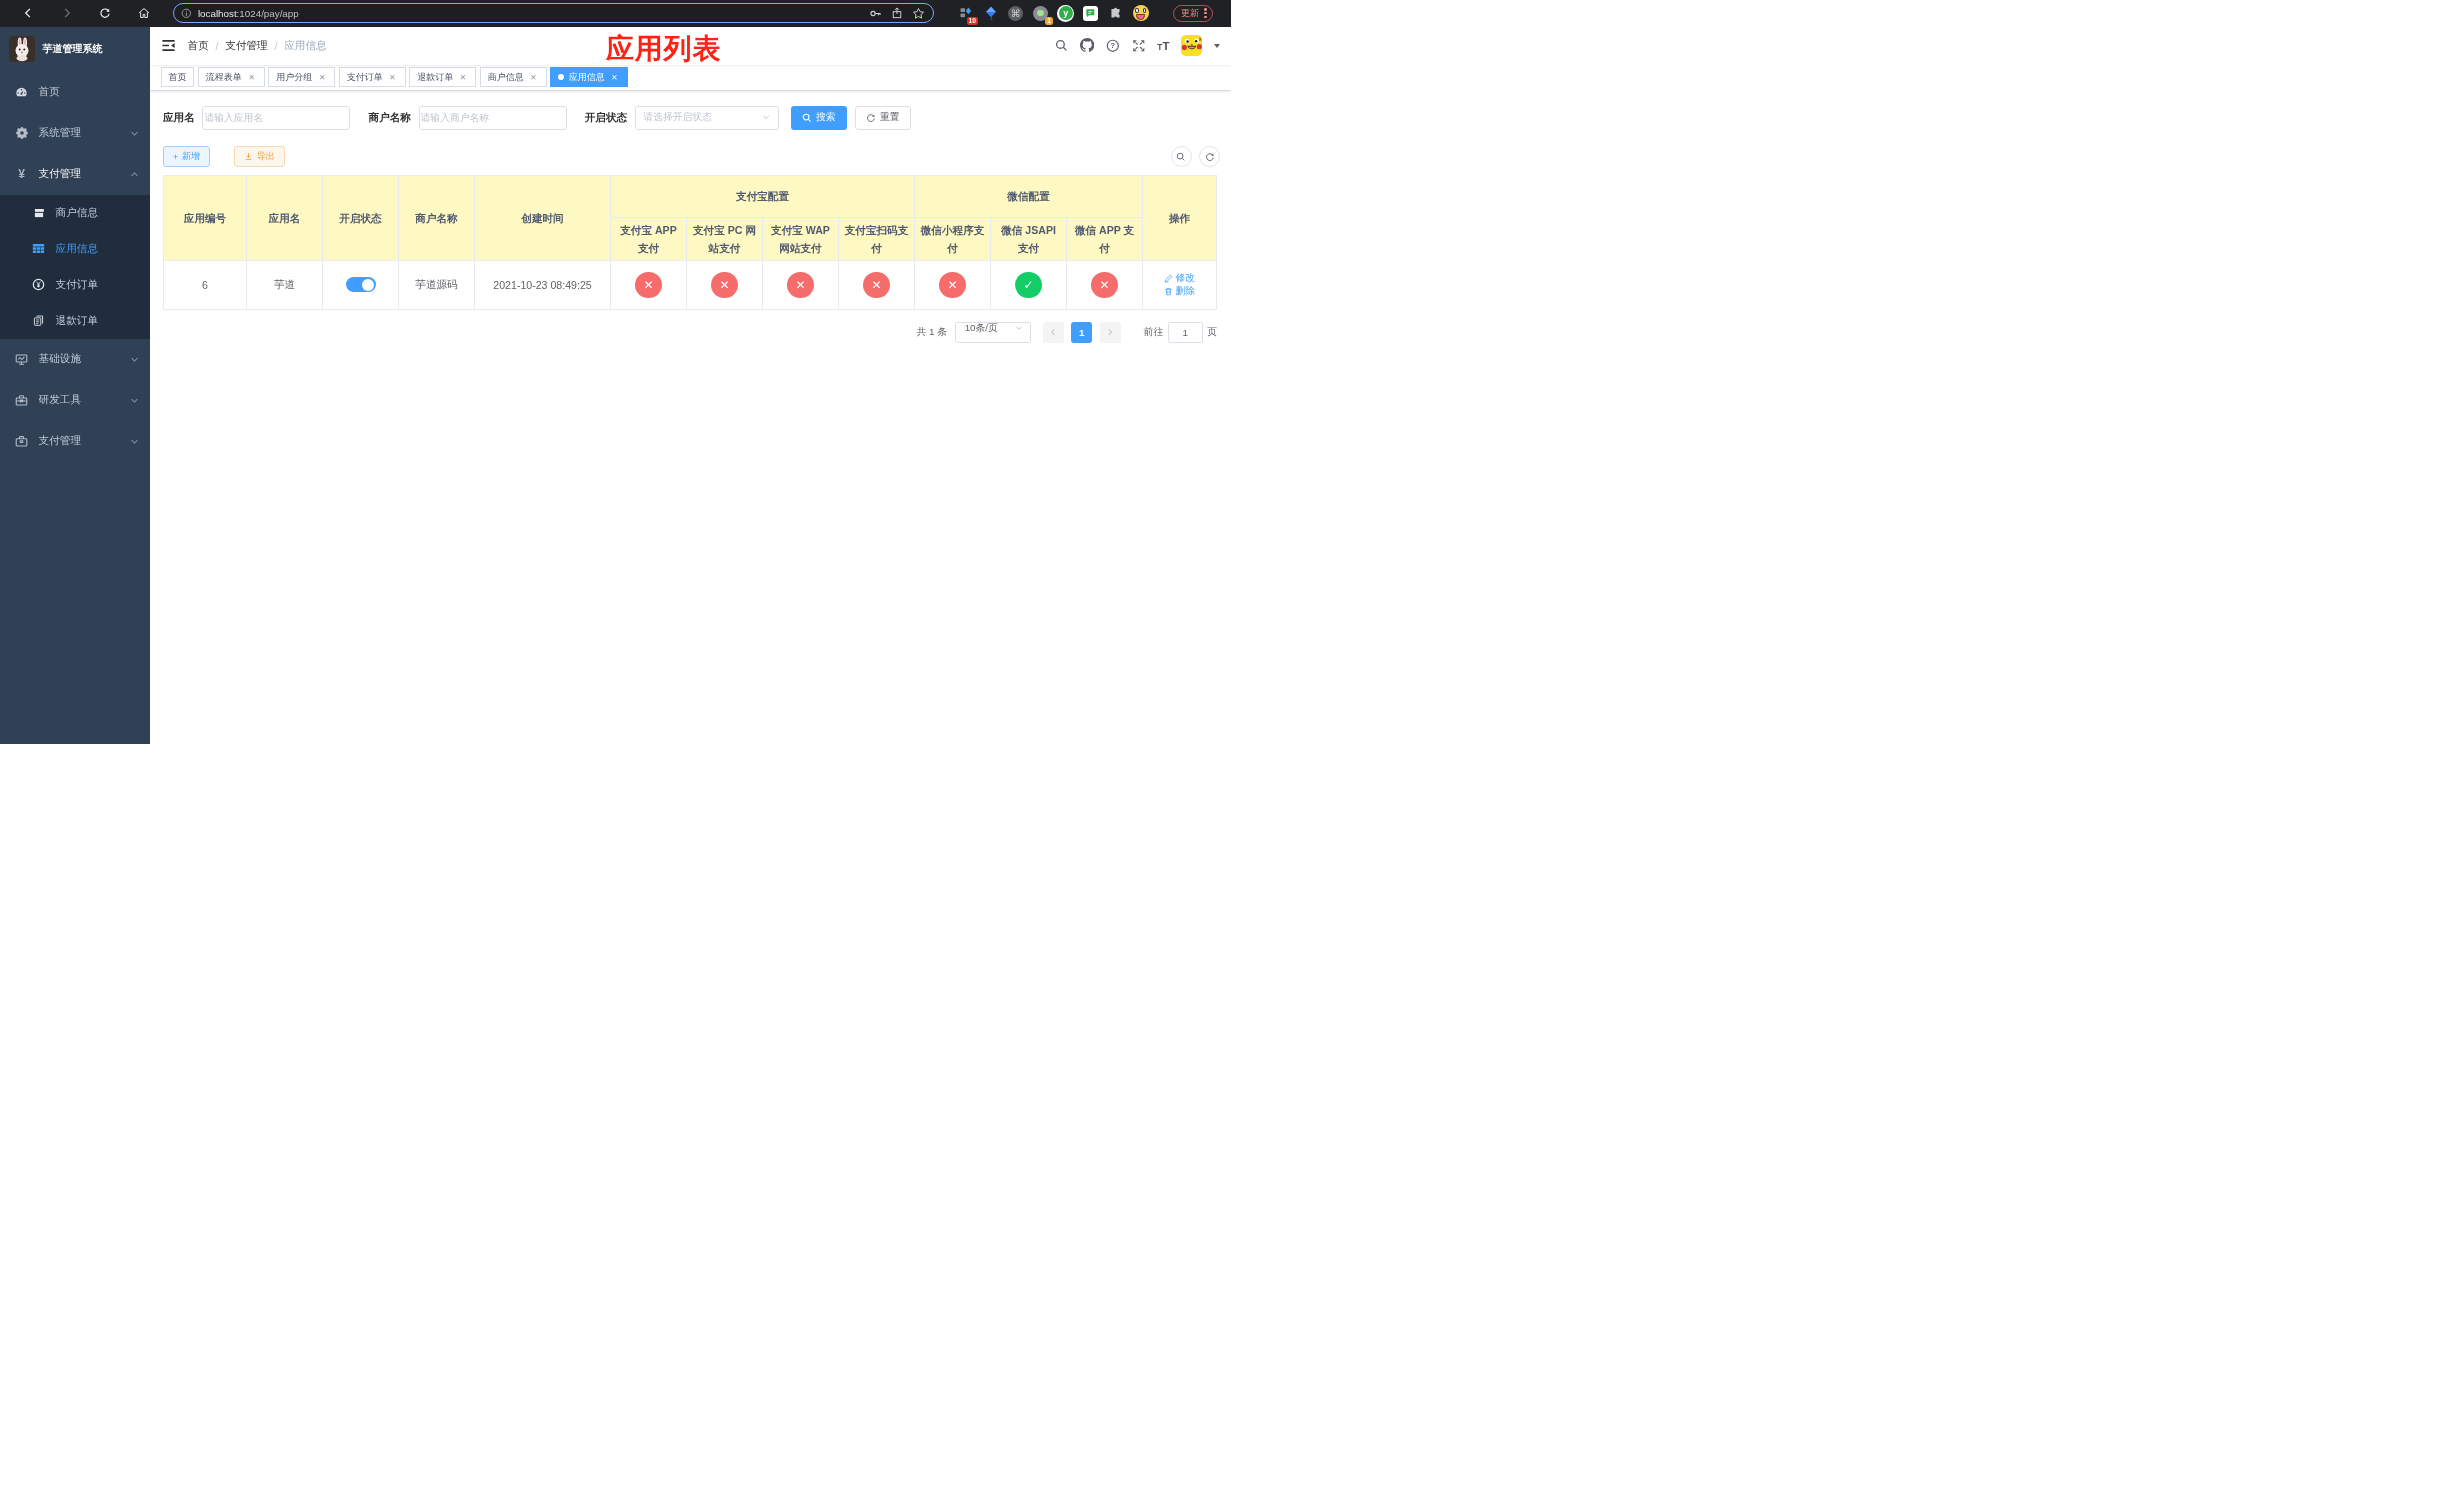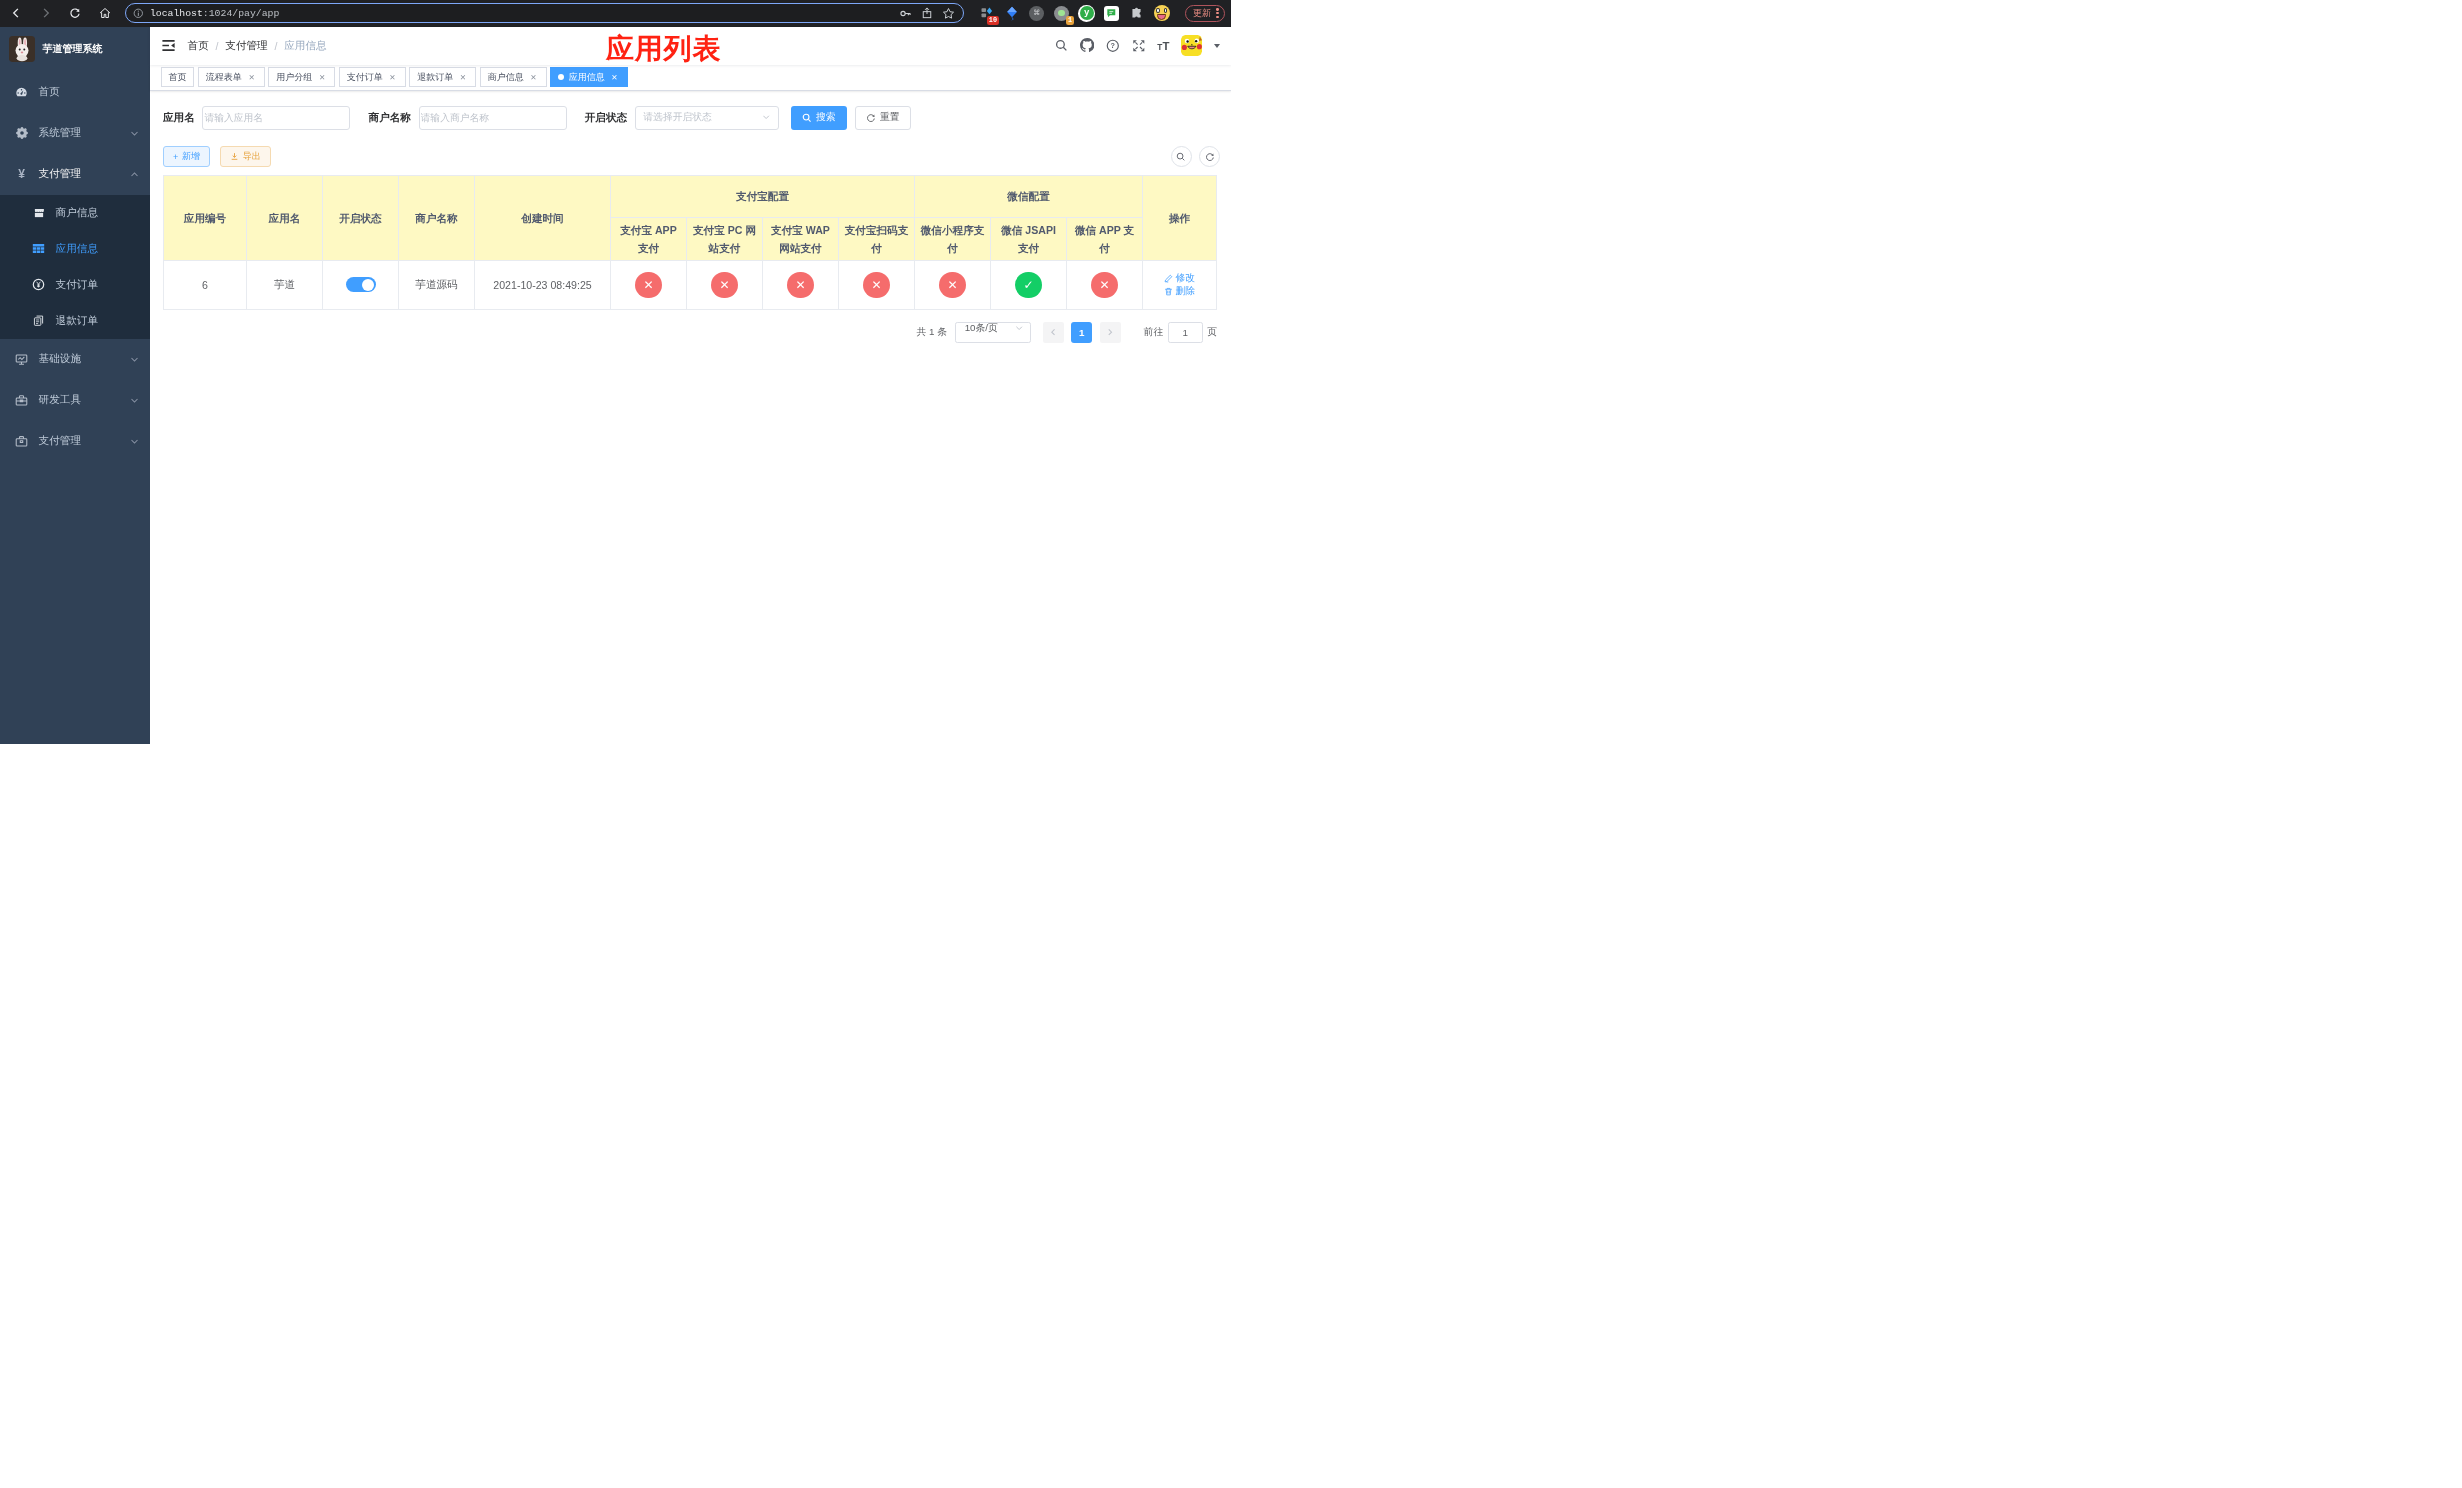--- a/index.html
+++ b/index.html
@@ -1,20 +1,20 @@
 <!DOCTYPE html>
 <html style="font-size:12px"><head>
 <meta charset="utf-8">
 <style>
   * { margin:0; padding:0; box-sizing:border-box; }
   html,body { width:1231px; height:744px; overflow:hidden;
     font-family:"Liberation Sans","DejaVu Sans",sans-serif; background:#fff; }
 
   
-  .chrome { height:26.5px; background:#202124; display:flex; align-items:center; padding:0 6px; gap:10px;font-family:Liberation Mono, monospace; }
+  .chrome { height:26.5px; background:#202124; display:flex; align-items:center; padding:0 18px; gap:19px; }
   .chrome .navbtn { width:19.7px; height:19.7px; border-radius:50%; display:flex; align-items:center; justify-content:center; flex:none; cursor:pointer; }
   .chrome svg { display:block; }
   .urlbar { flex:1; height:19.7px; background:#1d1e20; border:1.5px solid #7da7f8; border-radius:10.6px;
     display:flex; align-items:center; padding:0 7.6px; gap:6px; min-width:0; }
   .url-text { font-size:9.8px; color:#e8eaed; white-space:nowrap; flex:1; }
   .url-text .dim { color:#bdc1c6; }
   .urlbar-right { display:flex; align-items:center; gap:9px; }
   .ext-row { display:flex; align-items:center; gap:8.3px; padding:0 4.5px; }
   .ext { position:relative; width:16.7px; height:16.7px; display:flex; align-items:center; justify-content:center; cursor:pointer; flex:none; }
   .badge { position:absolute; bottom:-3px; right:-3.8px; font-size:6.8px; color:#fff; border-radius:2.3px; padding:0.4px 1.9px; font-weight:700; }
@@ -466,21 +466,21 @@
             </svg>
           <span>重置</span>
         </button>
       </div>
 
       <div class="toolbar-row">
         <button class="btn btn-mini btn-add">
           <span>+</span>
           <span>新增</span>
         </button>
-        <button class="btn btn-mini btn-export" style="margin-left:10px">
+        <button class="btn btn-mini btn-export" style="margin-left:24px">
           <svg width="9" height="9" viewBox="0 0 16 16">
               <path d="M8 2v7.2M4.8 6.4 8 9.6l3.2-3.2" fill="none" stroke="#e6a23c" stroke-width="1.6"></path>
               <path d="M3 13h10" stroke="#e6a23c" stroke-width="1.6"></path>
             </svg>
           <span>导出</span>
         </button>
         <div class="toolbar-right">
           <div class="circle-btn">
             <svg width="9.8" height="9.8" viewBox="0 0 16 16">
                 <circle cx="6.7" cy="6.7" r="4.7" fill="none" stroke="#5a5e66" stroke-width="1.5"></circle>

